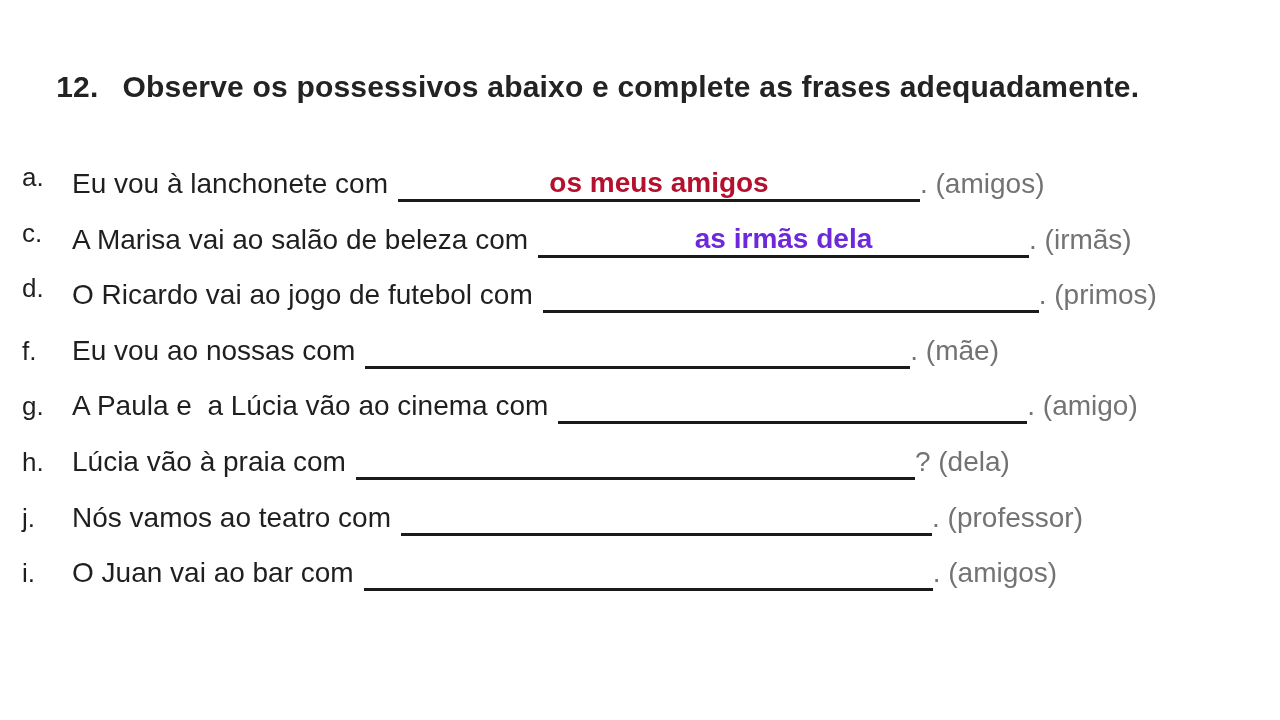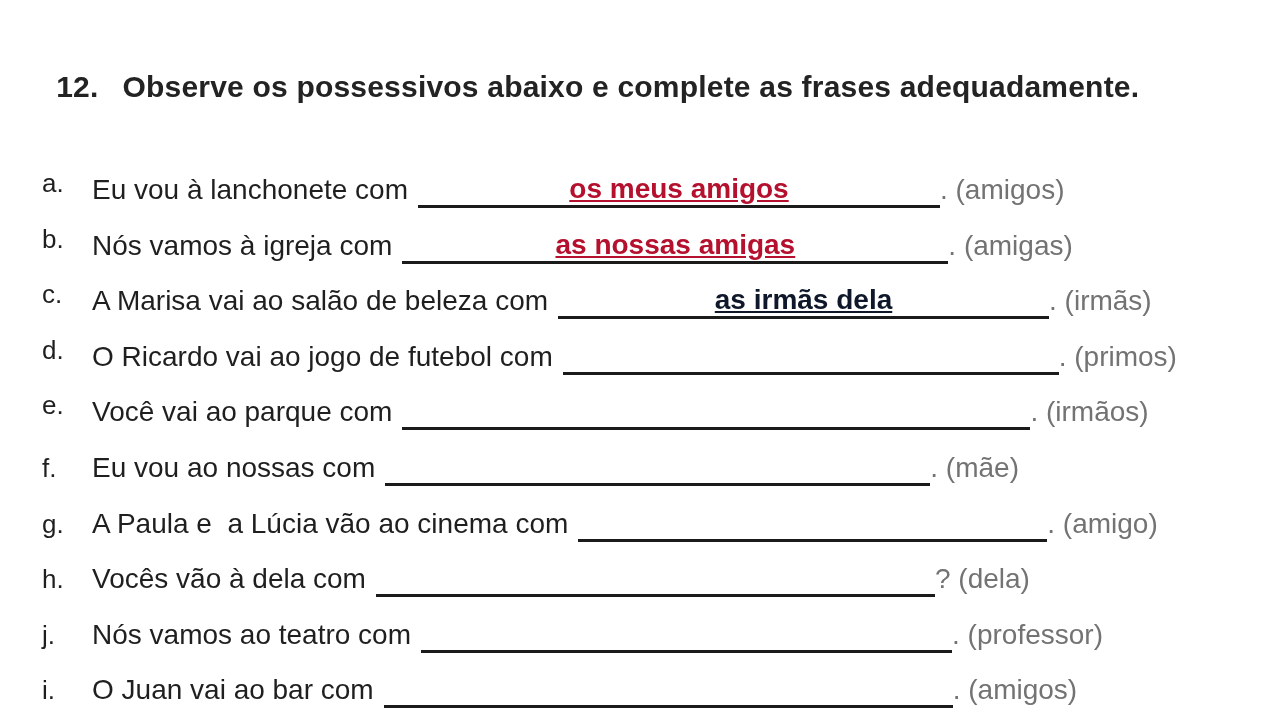--- a/index.html
+++ b/index.html
@@ -22,22 +22,22 @@
     font-weight: bold;
     letter-spacing: 0.2px;
     white-space: pre;
     color: #232323;
   }
   #title-row .num {
     display: inline-block;
     margin-right: 24px;
   }
   #items {
-    margin-top: 24px;
-    padding-left: 42px;
+    margin-top: 18px;
+    padding-left: 22px;
   }
   .row {
     height: 55.6px;
     line-height: 55.6px;
     white-space: nowrap;
     font-size: 28px;
   }
   .label {
     display: inline-block;
     width: 50px;
@@ -63,39 +63,36 @@
   .answer {
     position: absolute;
     left: 0;
     right: 0;
     bottom: 1px;
     text-align: center;
     font-weight: bold;
     font-size: 28px;
     line-height: 30px;
     white-space: nowrap;
-    text-decoration: underline;
   }
   .suffix {
     white-space: pre;
     color: #737373;
   }
 </style>
 </head>
 <body>
 
 <div id="page">
   <div id="title-row">
     <span class="num">12.</span><span>Observe os possessivos abaixo e complete as frases adequadamente.</span>
   </div>
   <div id="items">
       <div class="row"><span class="label raised">a.</span><span class="sentence">Eu vou à lanchonete com</span><span class="blank" style="width: 522px;"><span class="answer" style="color: rgb(181, 16, 45);">os meus amigos</span></span><span class="suffix">. (amigos)</span></div>
-      <div class="row"><span class="label raised">b.</span><span class="sentence">Nós vamos à igreja com</span><span class="blank" style="width: 546px;"><span class="answer" style="color: rgb(181, 16, 45);">as nossas amigas</span></span><span class="suffix">. (amigas)</span></div>
-      <div class="row"><span class="label raised">c.</span><span class="sentence">A Marisa vai ao salão de beleza com</span><span class="blank" style="width: 491px;"><span class="answer" style="color: #0f172a;">as irmãs dela</span></span><span class="suffix">. (irmãs)</span></div>
+      <div class="row"><span class="label raised">c.</span><span class="sentence">A Marisa vai ao salão de beleza com</span><span class="blank" style="width: 491px;"><span class="answer" style="color: #6d28d9;">as irmãs dela</span></span><span class="suffix">. (irmãs)</span></div>
       <div class="row"><span class="label raised">d.</span><span class="sentence">O Ricardo vai ao jogo de futebol com</span><span class="blank" style="width: 496px;"><span class="answer" style="color: rgb(181, 16, 45);"></span></span><span class="suffix">. (primos)</span></div>
-      <div class="row"><span class="label raised">e.</span><span class="sentence">Você vai ao parque com</span><span class="blank" style="width: 628px;"><span class="answer" style="color: rgb(181, 16, 45);"></span></span><span class="suffix">. (irmãos)</span></div>
       <div class="row"><span class="label">f.</span><span class="sentence">Eu vou ao nossas com</span><span class="blank" style="width: 545px;"><span class="answer" style="color: rgb(181, 16, 45);"></span></span><span class="suffix">. (mãe)</span></div>
       <div class="row"><span class="label">g.</span><span class="sentence">A Paula e  a Lúcia vão ao cinema com</span><span class="blank" style="width: 469px;"><span class="answer" style="color: rgb(181, 16, 45);"></span></span><span class="suffix">. (amigo)</span></div>
-      <div class="row"><span class="label">h.</span><span class="sentence">Vocês vão à dela com</span><span class="blank" style="width: 559px;"><span class="answer" style="color: rgb(181, 16, 45);"></span></span><span class="suffix">? (dela)</span></div>
+      <div class="row"><span class="label">h.</span><span class="sentence">Lúcia vão à praia com</span><span class="blank" style="width: 559px;"><span class="answer" style="color: rgb(181, 16, 45);"></span></span><span class="suffix">? (dela)</span></div>
       <div class="row"><span class="label">j.</span><span class="sentence">Nós vamos ao teatro com</span><span class="blank" style="width: 531px;"><span class="answer" style="color: rgb(181, 16, 45);"></span></span><span class="suffix">. (professor)</span></div>
       <div class="row"><span class="label">i.</span><span class="sentence">O Juan vai ao bar com</span><span class="blank" style="width: 569px;"><span class="answer" style="color: rgb(181, 16, 45);"></span></span><span class="suffix">. (amigos)</span></div>
     </div>
 </div>
 
 </body></html>

